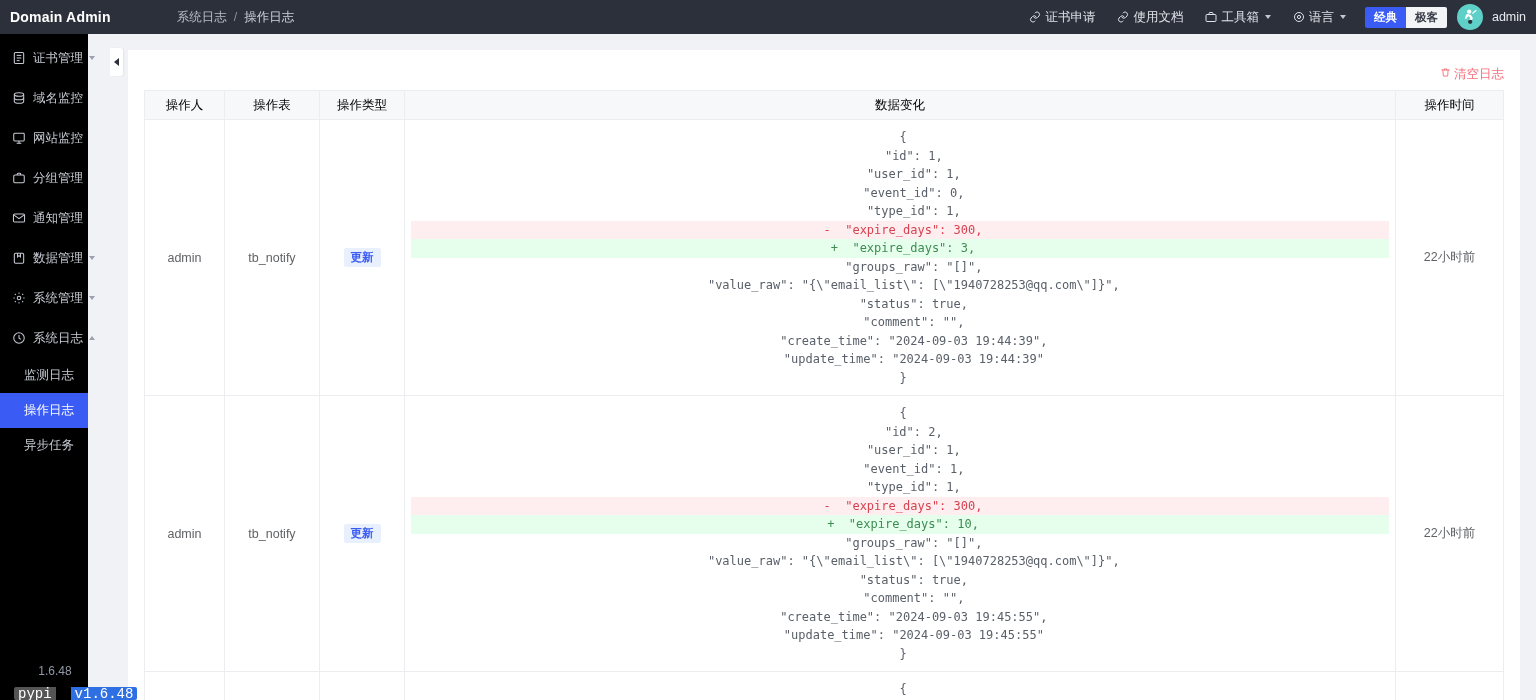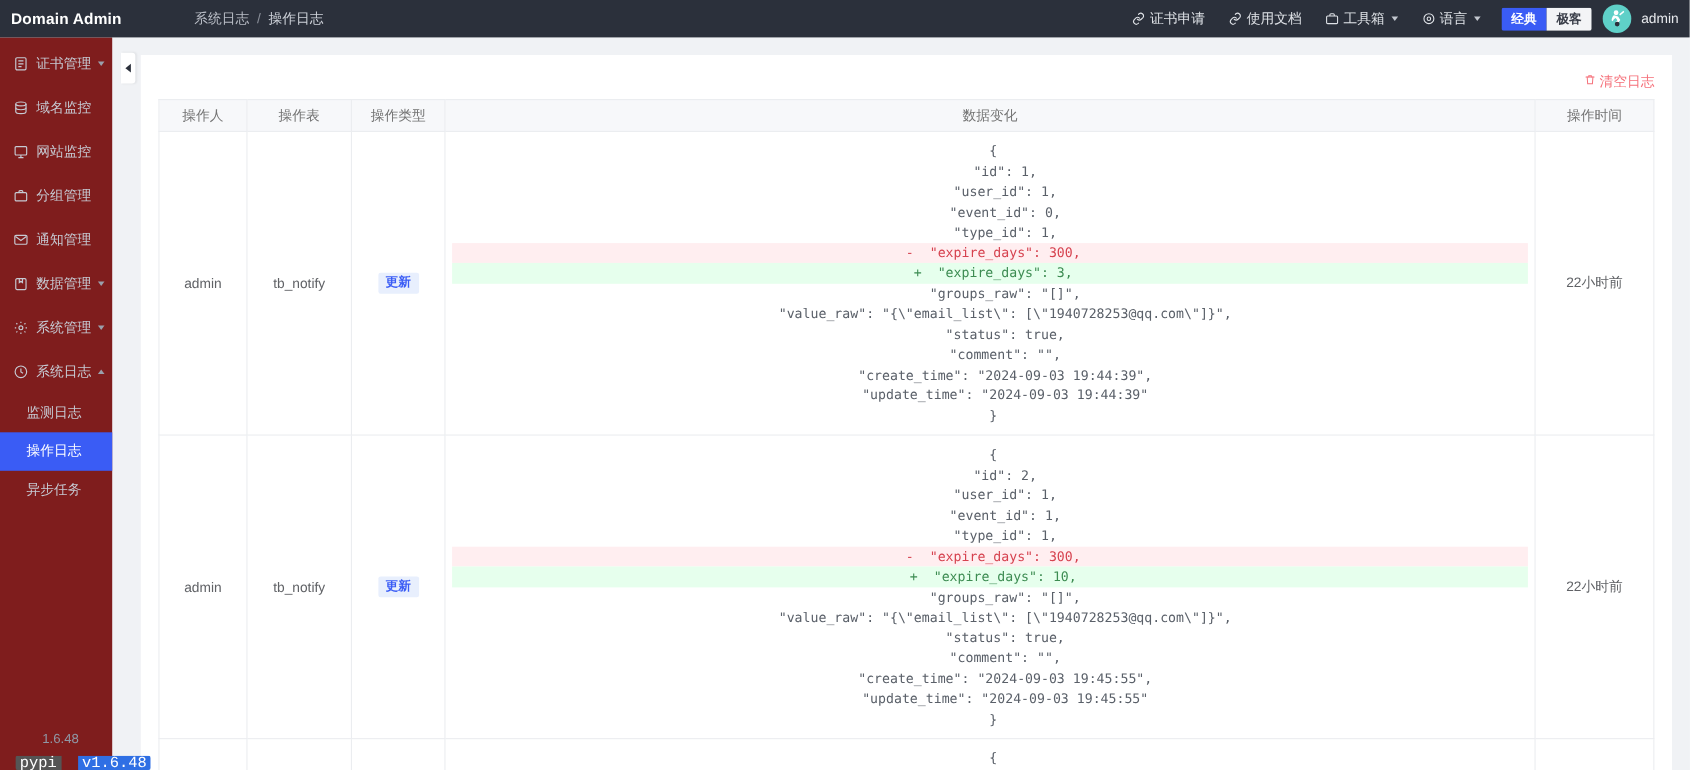--- a/index.html
+++ b/index.html
@@ -75,22 +75,22 @@
     width: 26px; height: 26px; border-radius: 50%;
     background: #5fd0c8;
     display: flex; align-items: center; justify-content: center;
     margin-right: 9px; overflow: hidden; flex: none;
   }
   .username { font-size: 12.5px; color: #e7e9ed; white-space: nowrap; }
 
   
   .sidebar {
     position: absolute; top: 34px; left: 0;
-    width: 102px; height: 666px;
-    background: #7f1d1d;
+    width: 88px; height: 666px;
+    background: #000000;
     z-index: 20;
   }
   .menu { padding-top: 4px; }
   .menu-item {
     height: 40px;
     display: flex; align-items: center;
     padding-left: 11px;
     color: #c6cad3;
     font-size: 12.5px;
     cursor: pointer;
@@ -190,21 +190,21 @@
     white-space: nowrap;
   }
 
   table.log-table {
     width: 100%;
     border-collapse: collapse;
     table-layout: fixed;
   }
   table.log-table th {
     background: #f7f8fa;
-    color: #737373;
+    color: #000000;
     font-size: 12.5px;
     font-weight: normal;
     height: 29px;
     border: 1px solid #ebedf0;
     text-align: center;
     padding: 0 6px;
   }
   table.log-table td {
     border: 1px solid #ebedf0;
     font-size: 12.5px;

